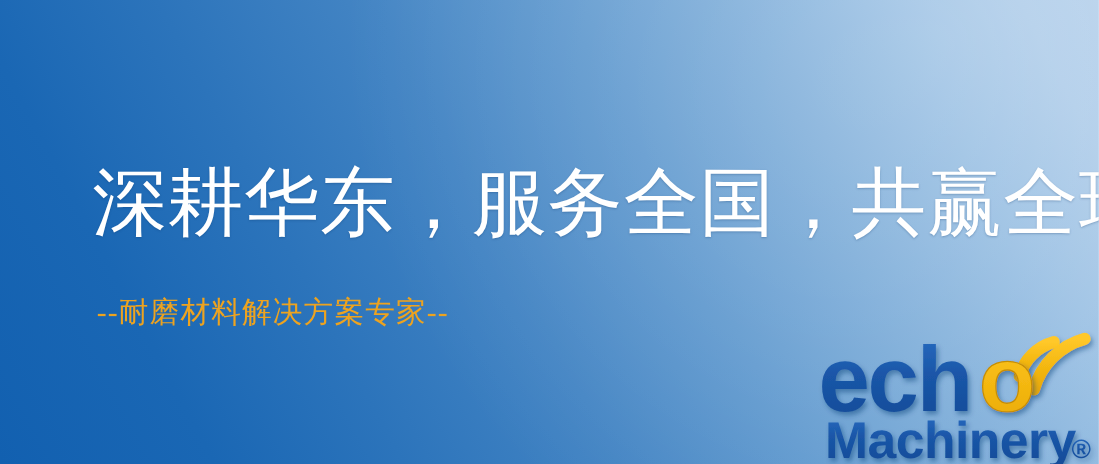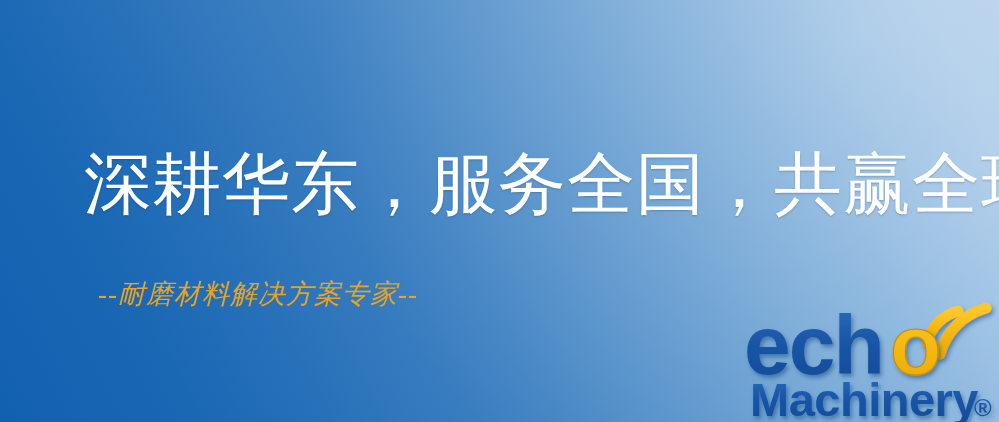--- a/index.html
+++ b/index.html
@@ -50,29 +50,28 @@
     letter-spacing: 1px;
     white-space: nowrap;
     text-shadow: 0 1px 2px rgba(10,50,100,0.28);
     z-index: 3;
   }
 
   .subtitle {
     position: absolute;
     left: 86px;
     top: 264px;
-    margin: 12px;
+    margin: 2px;
     color: #eda31f;
     font-family: "Liberation Serif", "DejaVu Serif", serif;
     font-size: 27px;
     font-weight: 400;
     letter-spacing: 1px;
     white-space: nowrap;
     z-index: 3;
-    font-style: italic;
   }
 
   
   .logo {
     position: absolute;
     left: 742px;
     top: 292px;
     width: 262px;
     height: 132px;
     z-index: 4;

